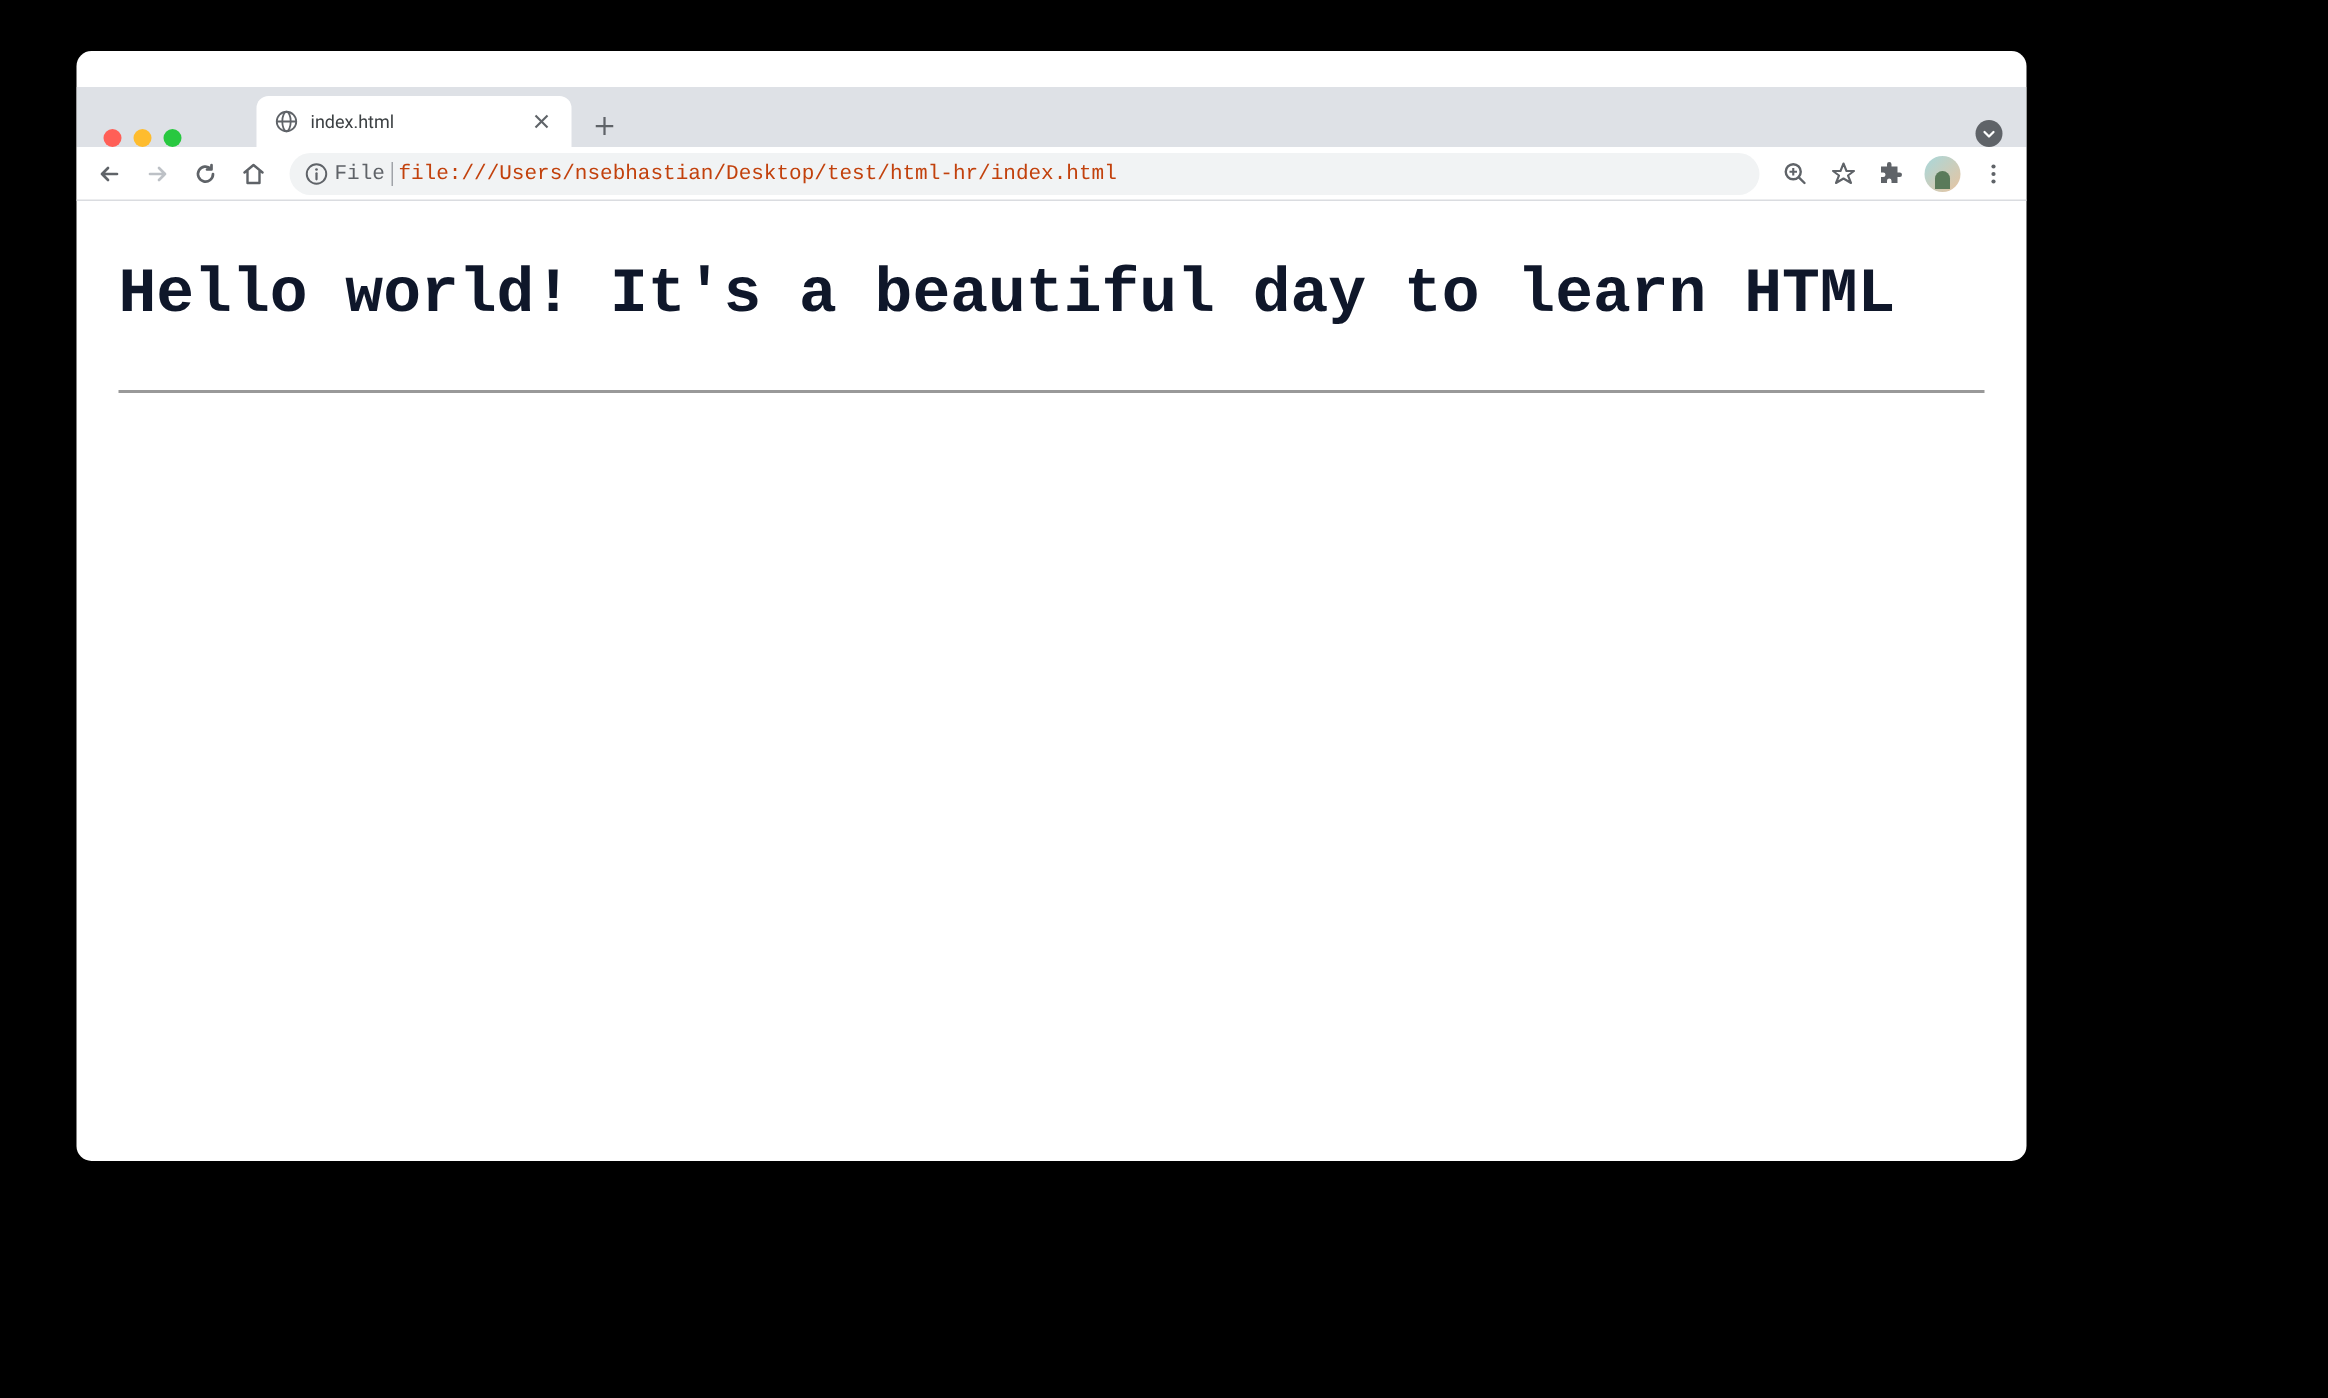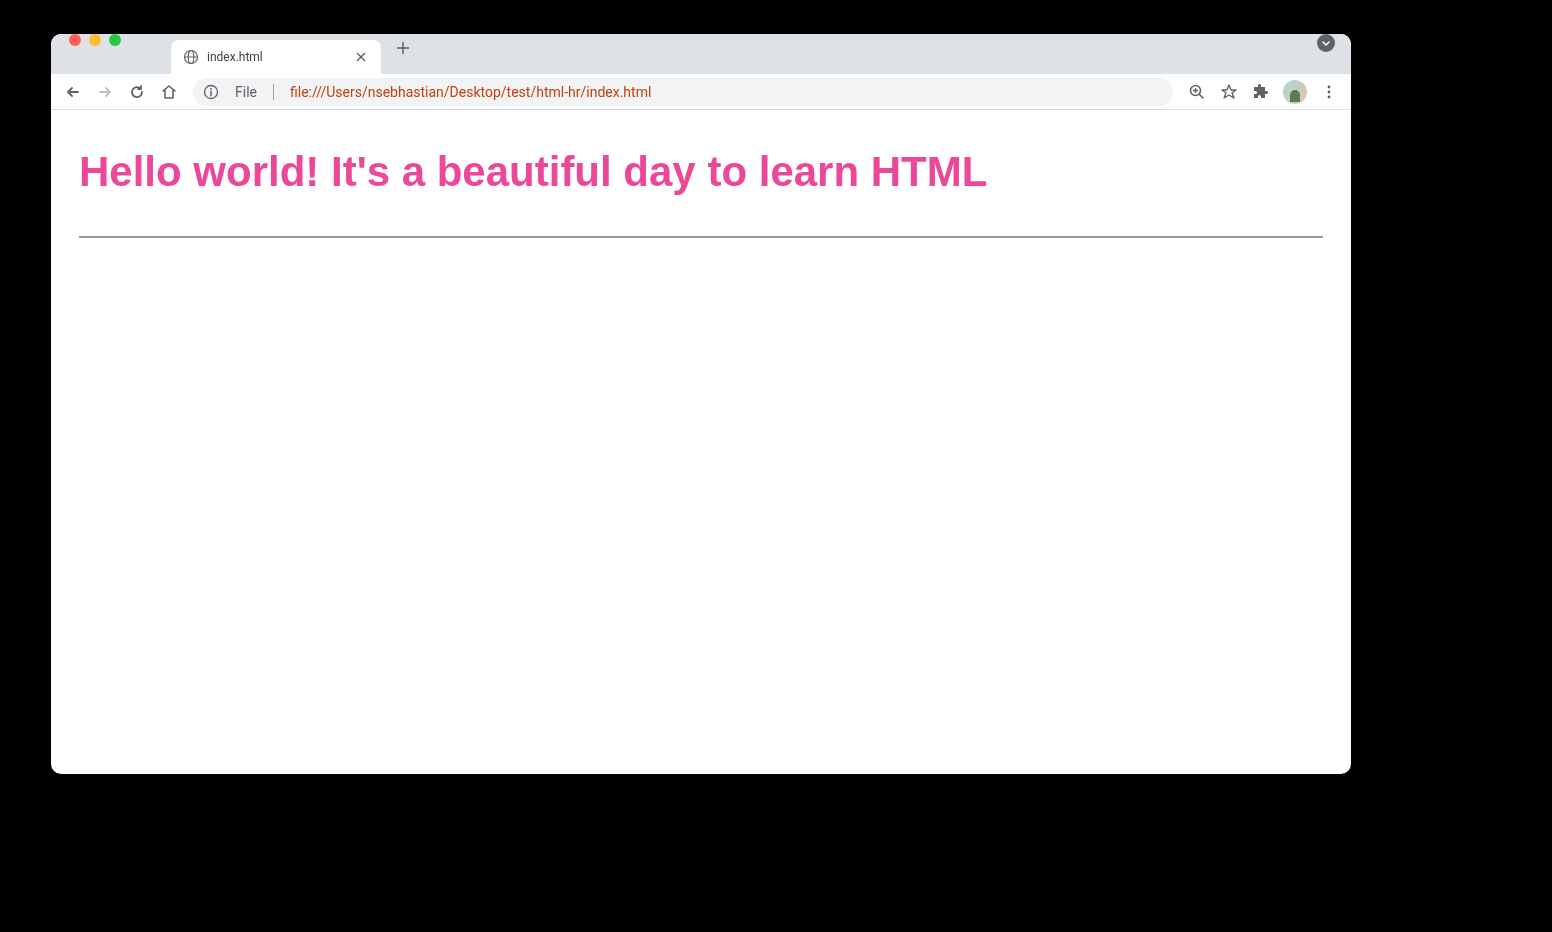--- a/index.html
+++ b/index.html
@@ -25,23 +25,24 @@
       background: #fff;
       border-radius: 10px;
       overflow: hidden;
       box-shadow: 0 10px 40px rgba(0,0,0,0.5);
     }
     
     .tab-strip {
       height: 40px;
       background: #dee1e6;
       display: flex;
-      align-items: flex-start;
+      align-items: flex-end;
       padding-left: 10px;
       position: relative;
+      margin-top: 24px;
     }
     
     .traffic-lights {
       display: flex;
       gap: 8px;
       margin-left: 8px;
       margin-right: 50px;
     }
     
     .traffic-light {
@@ -146,21 +147,22 @@
     
     .address-bar {
       flex: 1;
       height: 28px;
       background: #f1f3f4;
       border-radius: 14px;
       display: flex;
       align-items: center;
       padding: 12px 10px;
       margin: 0 6px;
-      gap: 16px;
+      gap: 4px;
+      font-family: Liberation Mono, monospace;
     }
     
     .info-icon {
       width: 16px;
       height: 16px;
       display: flex;
       align-items: center;
       justify-content: center;
       color: #5f6368;
     }
@@ -209,22 +211,22 @@
       left: 50%;
       transform: translateX(-50%);
       width: 10px;
       height: 12px;
       background: #5a7a5a;
       border-radius: 5px 5px 0 0;
     }
     
     .content-area {
       padding: 28px;
-      font-family: Liberation Sans, sans-serif;
-      color: #ec4899;
+      font-family: Liberation Mono, monospace;
+      color: #0f172a;
     }
     
     .content-area h1 {
       font-size: 42px;
       font-weight: bold;
       margin-bottom: 40px;
       margin-top: 10px;
     }
     
     .content-area h1.second {

